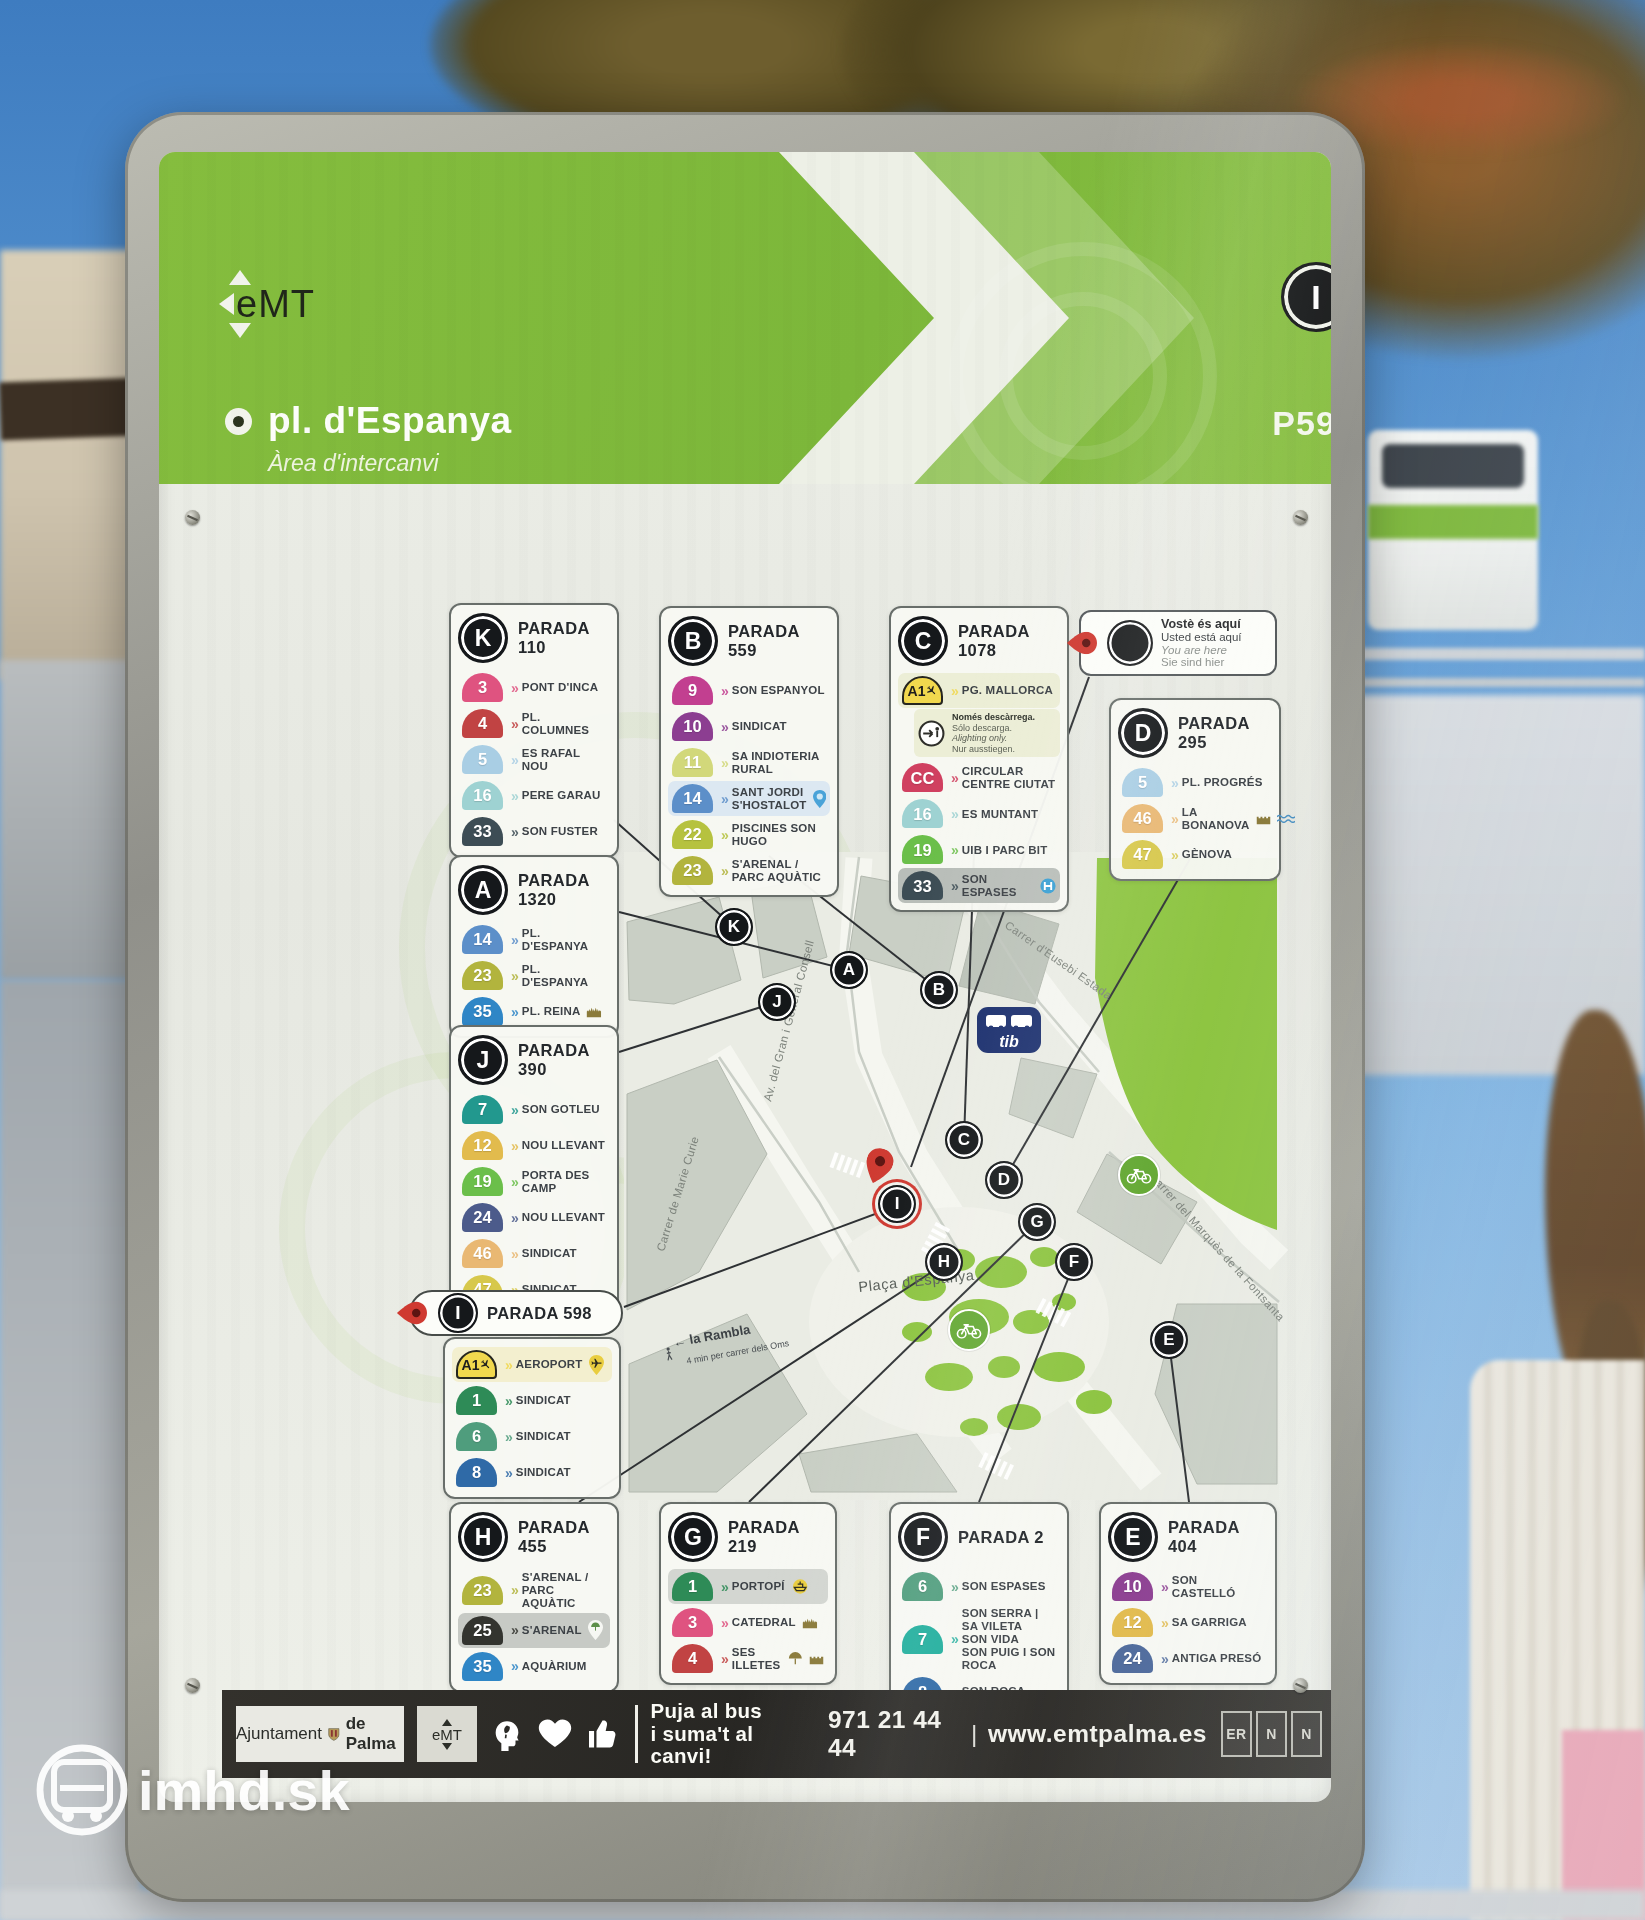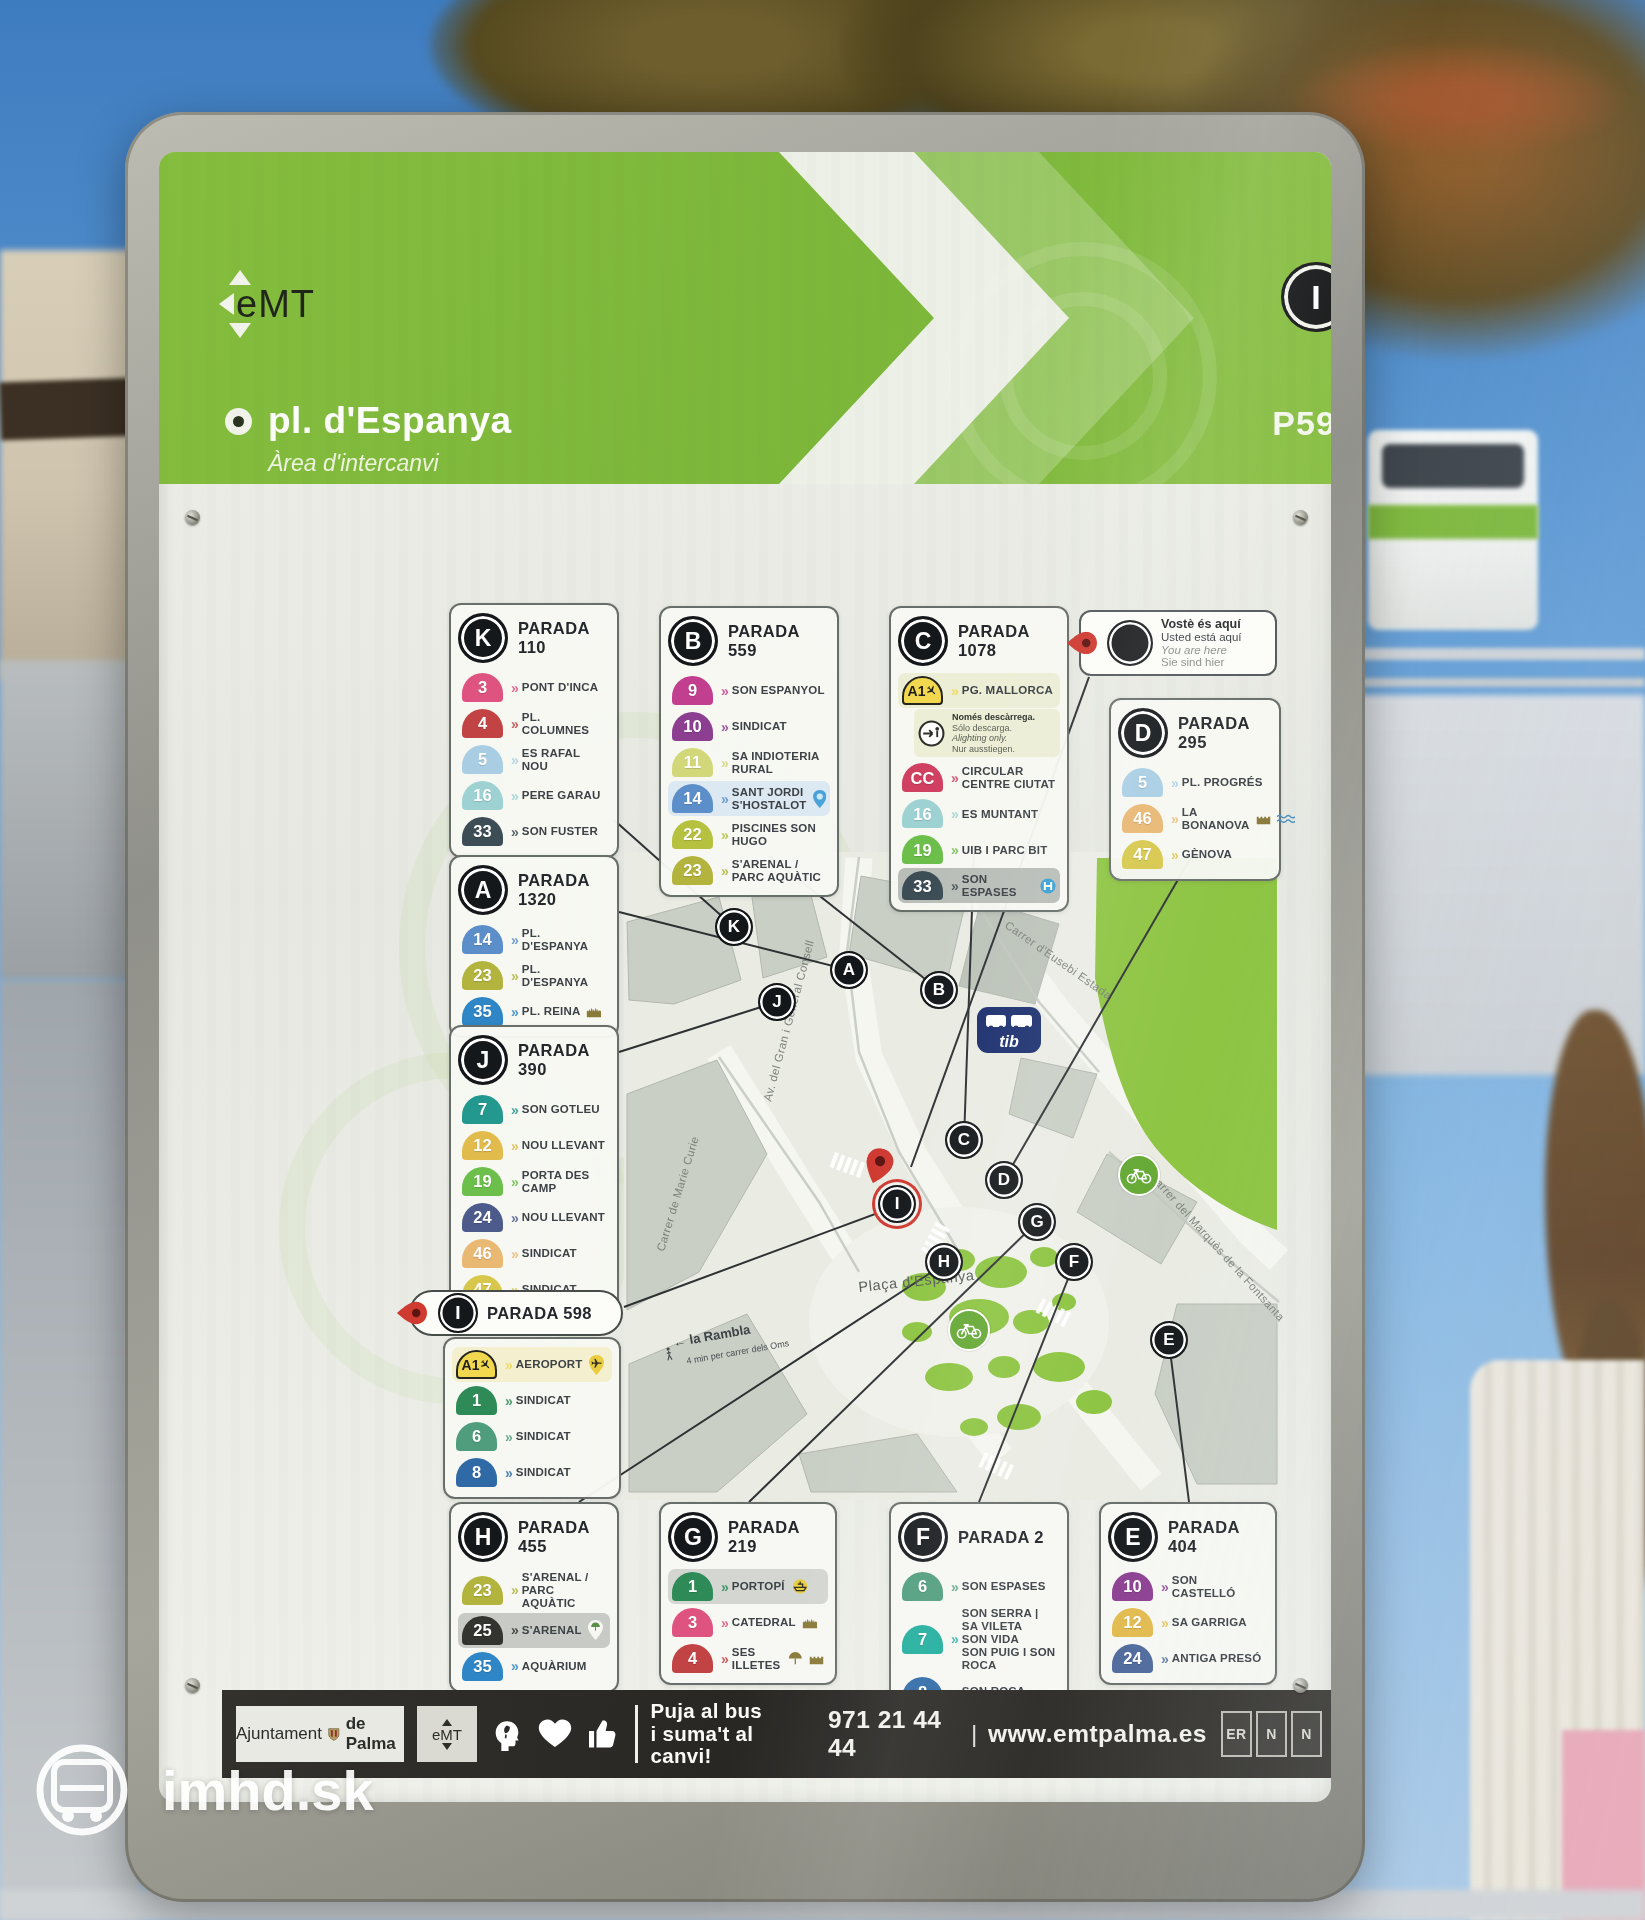--- a/index.html
+++ b/index.html
@@ -118,21 +118,21 @@
   .f-icons svg{display:block;}
   .f-div{width:2.5px;height:58px;background:#f0f0ea;flex:0 0 2.5px;}
   .slogan{color:#fbfbf6;font-weight:bold;font-size:20.5px;line-height:1.1;letter-spacing:.3px;}
   .f-right{margin-left:auto;display:flex;align-items:center;gap:10px;color:#f2f2ec;font-weight:bold;font-size:24.5px;letter-spacing:.5px;}
   .f-sep{font-weight:400;opacity:.9;}
   .certs{display:flex;gap:4px;margin-left:4px;}
   .cert{width:27px;height:42px;border:2px solid #bdbdb4;color:#d9d9d0;display:flex;align-items:center;justify-content:center;
      font-size:14px;font-weight:bold;background:rgba(255,255,255,.06);}
 
   
-  .watermark{position:absolute;left:34px;top:1742px;display:flex;align-items:center;gap:32px;z-index:70;opacity:.92;}
+  .watermark{position:absolute;left:34px;top:1742px;display:flex;align-items:center;gap:8px;z-index:70;opacity:.92;}
   .wm-text{font-size:56px;font-weight:bold;color:#fff;text-shadow:0 1px 6px rgba(0,0,0,.25);}
 
   
   text.street{font-family:"Liberation Sans",sans-serif;font-size:11.5px;fill:#7d837c;letter-spacing:.4px;}
   text.place{font-family:"Liberation Sans",sans-serif;font-size:14.5px;fill:#585e59;letter-spacing:.6px;}
   text.rambla{font-family:"Liberation Sans",sans-serif;font-size:13px;font-weight:bold;fill:#3d4246;}
   text.rambla-sub{font-family:"Liberation Sans",sans-serif;font-size:9px;fill:#4a4f53;}
   text.tib{font-family:"Liberation Sans",sans-serif;font-size:16px;font-weight:bold;font-style:italic;fill:#fff;}
 </style>
 </head>

